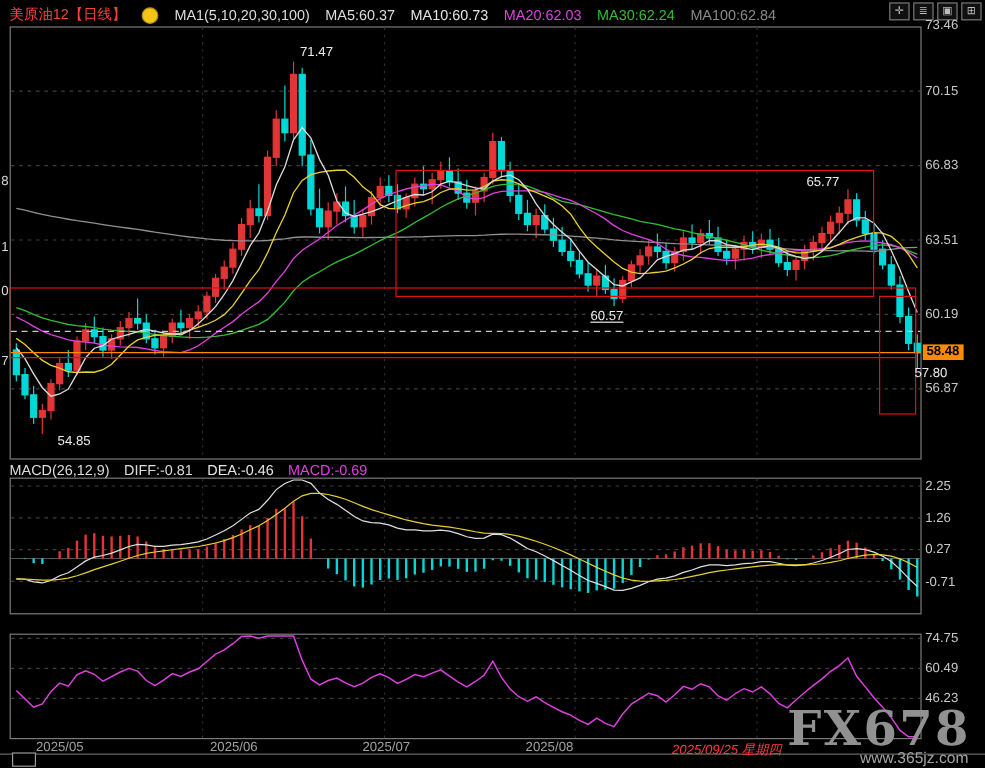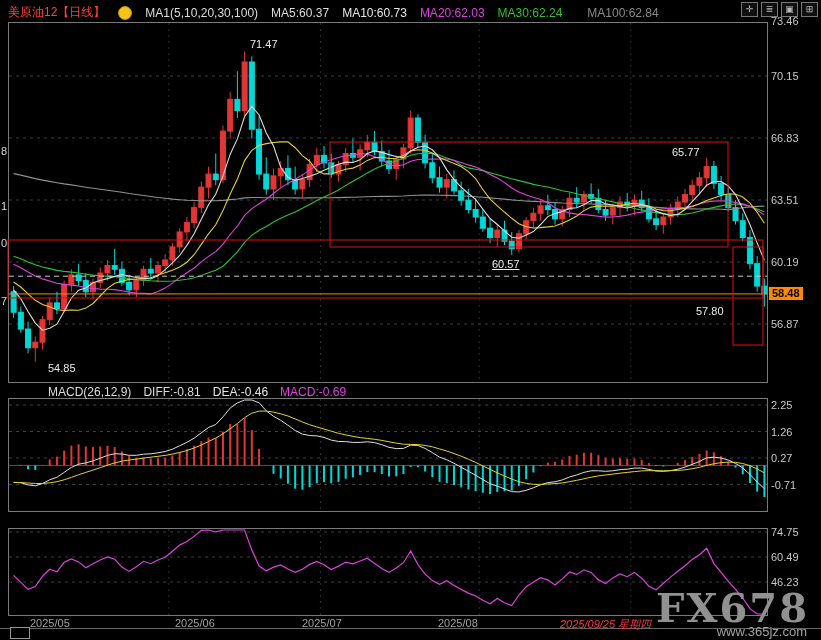--- a/index.html
+++ b/index.html
@@ -1,26 +1,26 @@
 <!DOCTYPE html>
 <html><head>
 <meta charset="utf-8">
 <style>
   html,body{margin:0;padding:0;background:#000;}
   body{width:821px;height:640px;overflow:hidden;font-family:"Liberation Sans",sans-serif;}
   .screen{position:relative;width:821px;height:640px;background:#000;color:#ccc;font-size:11px;}
   #svg{position:absolute;left:0;top:0;}
   .hdr{position:absolute;top:4px;left:8px;display:flex;gap:13px;align-items:center;white-space:nowrap;font-size:12px;z-index:3;}
-  .hdr2{position:absolute;left:8px;display:flex;gap:12px;align-items:center;white-space:nowrap;font-size:12px;z-index:3;margin-left:40px;}
+  .hdr2{position:absolute;left:8px;display:flex;gap:12px;align-items:center;white-space:nowrap;font-size:12px;z-index:3;}
   .c-red{color:#ff4038;}
   .c-org{color:#ff8a00;}
   .c-yel{color:#e5e5e5;}
   .c-mag{color:#e040e0;}
   .c-grn{color:#30c030;}
-  .c-gray{color:#8a8a8a;margin-left:12px;}
+  .c-gray{color:#8a8a8a;}
   .c-wht{color:#dcdcdc;}
   .coin{display:inline-block;width:12px;height:12px;border-radius:50%;background:#f5c518;border:1px solid #b8900a;}
   .toolbar{position:absolute;top:2px;right:3px;display:flex;gap:3px;z-index:3;}
   .tbtn{width:15px;height:13px;border:1px solid #777;background:#101010;color:#bbb;font-size:9px;line-height:13px;text-align:center;cursor:pointer;}
   .axlab{position:absolute;left:771px;color:#c8c8c8;z-index:3;}
   .frag{position:absolute;left:1px;color:#d8d8d8;z-index:3;}
   .pricetag{position:absolute;left:769px;top:287px;background:#ff8a00;color:#000;padding:0 3px;height:13px;line-height:13px;font-weight:bold;z-index:3;}
   .anno{position:absolute;color:#ececec;z-index:3;}
   .datelab{position:absolute;top:617px;color:#a0a0a0;z-index:3;}
   .datesel{color:#ff3b3b;font-style:italic;}
@@ -438,21 +438,21 @@
 
 
   <span class="axlab" style="top:526px">74.75</span>
   <span class="axlab" style="top:551px">60.49</span>
   <span class="axlab" style="top:576px">46.23</span>
 
   <div id="annos">
       <div class="anno" style="left: 250px; top: 38px;">71.47</div>
       <div class="anno" style="left: 672px; top: 146px;">65.77</div>
       <div class="anno" style="left: 492px; top: 258px; text-decoration: underline;">60.57</div>
-      <div class="anno" style="left: 696px; top: 305px;">57.80</div>
+      <div class="anno" style="left: 762px; top: 305px;">57.80</div>
       <div class="anno" style="left: 48px; top: 362px;">54.85</div>
     </div>
 
   <span class="datelab" style="left:30px">2025/05</span>
   <span class="datelab" style="left:175px">2025/06</span>
   <span class="datelab" style="left:302px">2025/07</span>
   <span class="datelab" style="left:438px">2025/08</span>
   <span class="datelab datesel" style="left:560px">2025/09/25 星期四</span>
 
   <div class="wm">FX678</div>

